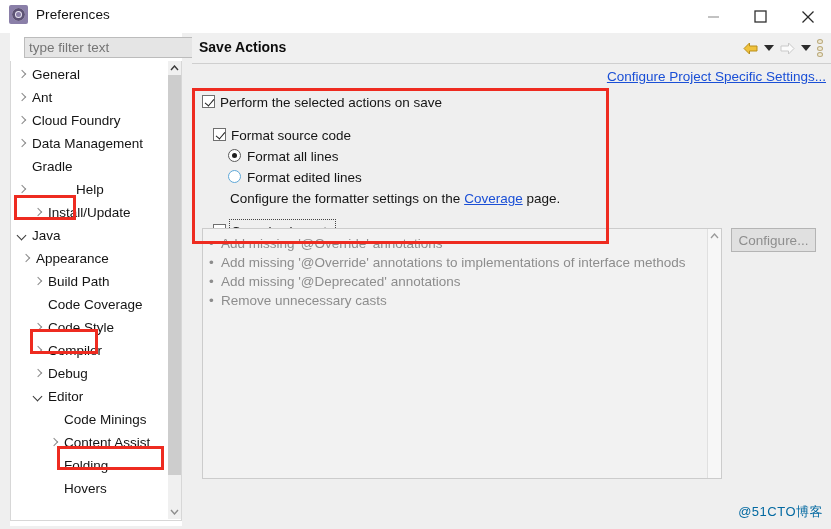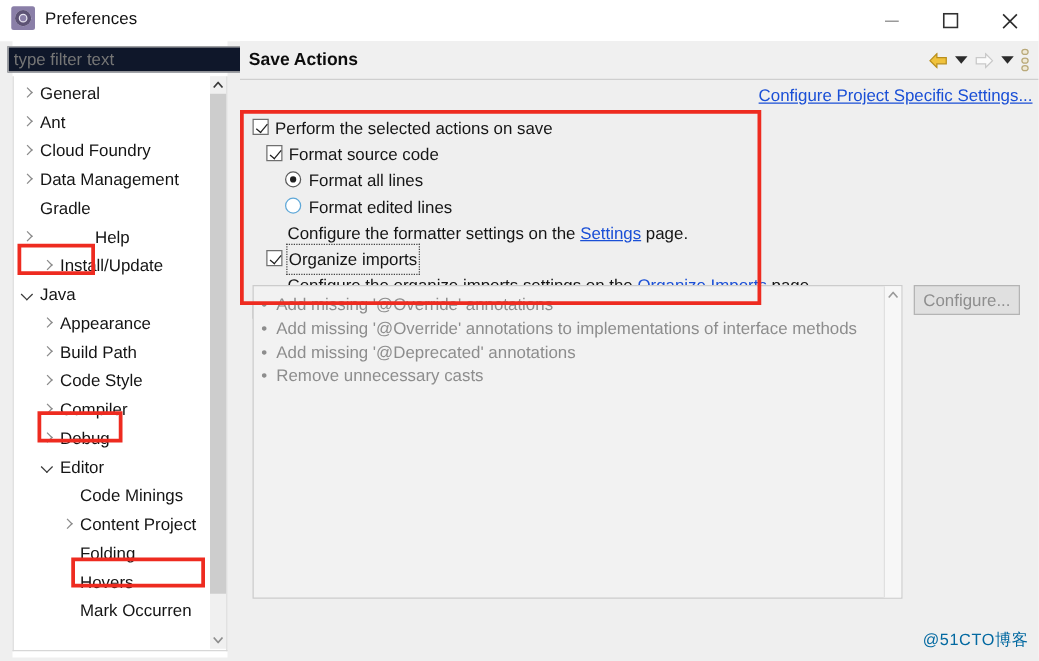--- a/index.html
+++ b/index.html
@@ -18,22 +18,22 @@
   .app-icon{width:19px;height:19px;background:#8a7fa8;border-radius:2px;position:relative;display:block;}
   .app-icon::before{content:"";position:absolute;left:3px;top:3px;width:13px;height:13px;border-radius:50%;
       background:#e9e6f1;box-shadow:inset 0 0 0 3px #5d5375;}
   .app-icon::after{content:"";position:absolute;left:7px;top:7px;width:5px;height:5px;border-radius:50%;background:#8a7fa8;}
   .app-title{font-size:13.5px;color:#111;letter-spacing:.1px;}
   .wctrls{position:absolute;right:0;top:0;height:33px;display:flex;}
   .wbtn{width:47px;height:33px;display:flex;align-items:center;justify-content:center;}
   .wbtn svg{display:block;}
 
   
-  .filterbox{position:absolute;left:6px;top:37px;width:206px;height:21px;
-     border:1px solid #bcbcbc;background:#0f172a;box-sizing:border-box;}
+  .filterbox{position:absolute;left:24px;top:37px;width:206px;height:21px;
+     border:1px solid #bcbcbc;background:#e5e5e5;box-sizing:border-box;}
   .filterbox input{border:0;outline:0;width:100%;height:100%;padding:0 4px;box-sizing:border-box;
      font-family:inherit;font-size:13.5px;color:#7c7c7c;background:transparent;}
   .treepanel{position:absolute;left:10px;top:61px;width:172px;height:460px;
      background:#fff;border:1px solid #d7d7d7;border-top:0;box-sizing:border-box;overflow:hidden;text-decoration:underline;}
   .tree{position:absolute;left:0;top:0;width:158px;padding-top:2px;}
   .tnode{height:23px;display:flex;align-items:center;white-space:nowrap;position:relative;}
   .tnode .lbl{font-size:13.5px;color:#141414;}
   .arrow{width:11px;height:11px;flex:0 0 11px;margin-right:4px;position:relative;}
   .arrow.closed::before{content:"";position:absolute;left:2px;top:1.5px;width:5px;height:5px;
      border-right:1.6px solid #8a8a8a;border-top:1.6px solid #8a8a8a;transform:rotate(45deg);}
@@ -66,21 +66,21 @@
   .row .txt{font-size:13.5px;color:#151515;line-height:21px;}
   .cb{width:13px;height:13px;border:1px solid #6f6f6f;background:#fff;box-sizing:border-box;
      margin-right:5px;margin-top:3px;position:relative;flex:0 0 13px;}
   .cb.checked::after{content:"";position:absolute;left:3.5px;top:0.5px;width:4px;height:8px;
      border-right:1.8px solid #1f1f1f;border-bottom:1.8px solid #1f1f1f;transform:rotate(40deg);}
   .rb{width:13px;height:13px;border:1px solid #7b7b7b;border-radius:50%;background:#fff;
      box-sizing:border-box;margin-right:6px;margin-top:3px;position:relative;flex:0 0 13px;}
   .rb.sel{border-color:#5a5a5a;}
   .rb.sel::after{content:"";position:absolute;left:3px;top:3px;width:5px;height:5px;border-radius:50%;background:#202020;}
   .rb.unsel{border:1.3px solid #5fa8d8;}
-  .ind1{margin-left:11px;}
+  .ind1{margin-left:11px;margin-top:12px;}
   .ind2{margin-left:26px;}
   .ind-txt1{margin-left:28px;}
   .ind-txt2{margin-left:28px;}
   .lnk{color:#1a4fd6;text-decoration:underline;}
   .focusbox{outline:1px dotted #444;outline-offset:1px;}
 
   .listbox{position:absolute;left:10px;top:164px;width:520px;height:251px;background:#f2f2f2;
      border:1px solid #cccccc;box-sizing:border-box;}
   .listitems{position:absolute;left:6px;top:5px;width:495px;}
   .li{font-size:13.5px;color:#8d8d8d;line-height:19px;white-space:nowrap;display:flex;}
@@ -168,27 +168,31 @@
           <span class="lbl">Help</span>
         </div>
         <div class="tnode" style="padding-left: 22px;">
           <span class="arrow closed"></span>
           <span class="lbl">Install/Update</span>
         </div>
         <div class="tnode" style="padding-left: 6px;">
           <span class="arrow open"></span>
           <span class="lbl">Java</span>
         </div>
-        <div class="tnode" style="padding-left: 22px;">
+        <div class="tnode" style="padding-left: 10px;">
           <span class="arrow closed"></span>
           <span class="lbl">Appearance</span>
         </div>
         <div class="tnode" style="padding-left: 22px;">
           <span class="arrow closed"></span>
           <span class="lbl">Build Path</span>
+        </div>
+        <div class="tnode" style="padding-left: 22px;">
+          <span class="arrow none"></span>
+          <span class="lbl">Code Coverage</span>
         </div>
         <div class="tnode" style="padding-left: 22px;">
           <span class="arrow closed"></span>
           <span class="lbl">Code Style</span>
         </div>
         <div class="tnode" style="padding-left: 22px;">
           <span class="arrow closed"></span>
           <span class="lbl">Compiler</span>
         </div>
         <div class="tnode" style="padding-left: 22px;">
@@ -198,33 +202,29 @@
         <div class="tnode" style="padding-left: 22px;">
           <span class="arrow open"></span>
           <span class="lbl">Editor</span>
         </div>
         <div class="tnode" style="padding-left: 38px;">
           <span class="arrow none"></span>
           <span class="lbl">Code Minings</span>
         </div>
         <div class="tnode" style="padding-left: 38px;">
           <span class="arrow closed"></span>
-          <span class="lbl">Content Project</span>
+          <span class="lbl">Content Assist</span>
         </div>
         <div class="tnode" style="padding-left: 38px;">
           <span class="arrow none"></span>
           <span class="lbl">Folding</span>
         </div>
         <div class="tnode" style="padding-left: 38px;">
           <span class="arrow none"></span>
           <span class="lbl">Hovers</span>
-        </div>
-        <div class="tnode" style="padding-left: 38px;">
-          <span class="arrow none"></span>
-          <span class="lbl">Mark Occurren</span>
         </div>
       </div>
     <div class="tree-scroll">
       <div class="ts-up">
         <svg width="9" height="6" viewBox="0 0 9 6">
             <path d="M1 5 L4.5 1 L8 5" fill="none" stroke="#3a3a3a" stroke-width="1.4"></path>
           </svg>
       </div>
       <div class="ts-thumb"></div>
       <div class="ts-dn">
@@ -284,21 +284,21 @@
           <span class="rb sel"></span>
           <span class="txt">Format all lines</span>
         </div>
 
         <div class="row ind2">
           <span class="rb unsel"></span>
           <span class="txt">Format edited lines</span>
         </div>
 
         <div class="row">
-          <span class="txt ind-txt1"><span>Configure the formatter settings on the </span><span class="lnk">Settings</span><span> page.</span></span>
+          <span class="txt ind-txt1"><span>Configure the formatter settings on the </span><span class="lnk">Coverage</span><span> page.</span></span>
         </div>
 
         <div class="row ind1">
           <span class="cb checked"></span>
           <span class="txt focusbox">Organize imports</span>
         </div>
 
         <div class="row">
           <span class="txt ind-txt2"><span>Configure the organize imports settings on the </span><span class="lnk">Organize Imports</span><span> page.</span></span>
         </div>

